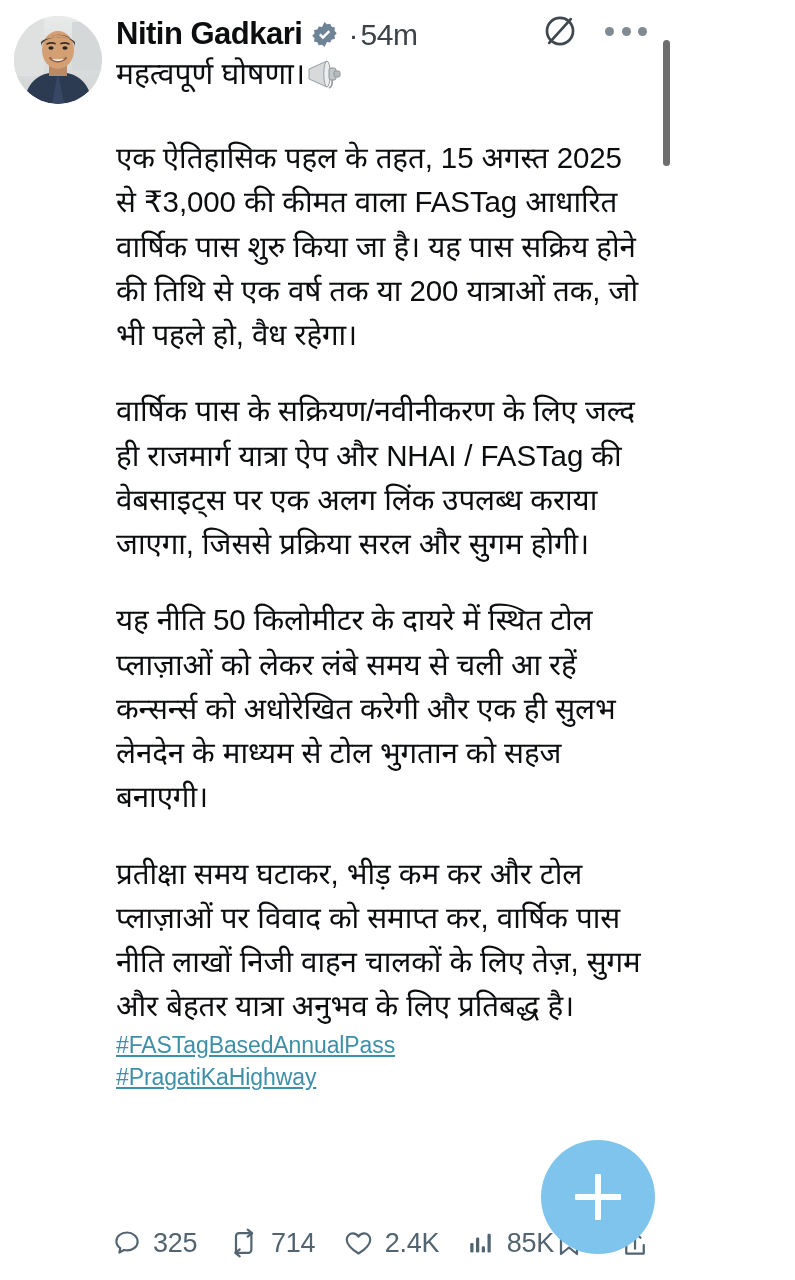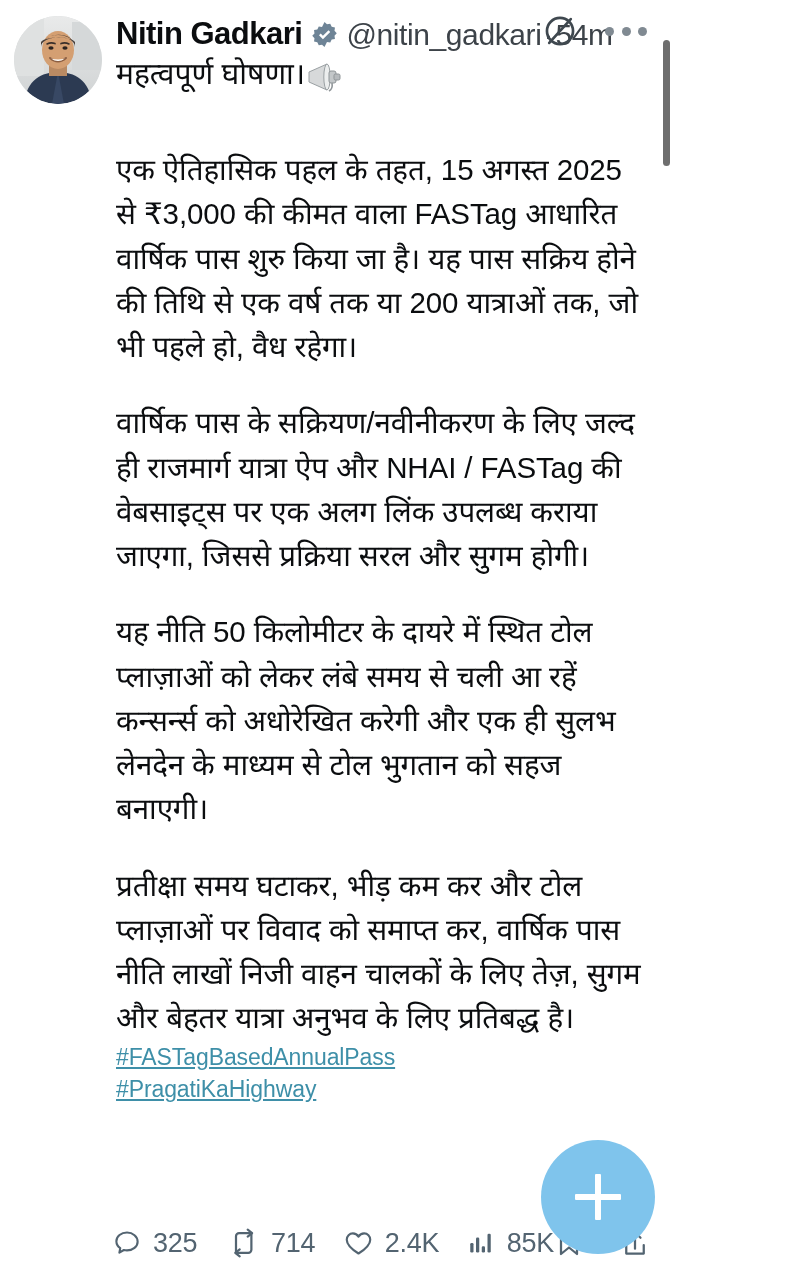--- a/index.html
+++ b/index.html
@@ -101,30 +101,30 @@
     display: block; width: 9px; height: 9px;
     border-radius: 50%; background: #808a92;
   }
 
   
   .headline {
     font-size: 30px;
     line-height: 1.28;
     color: #0b0d0f;
     display: flex;
-    align-items: flex-end;
+    align-items: center;
     margin-top: 4px;
     white-space: nowrap;
   }
   .megaphone { width: 40px; height: 32px; display: block; flex: 0 0 auto; }
 
   
   .body {
     margin-left: 102px;
-    margin-top: 32px;
+    margin-top: 20px;
     padding-right: 6px;
   }
 
   .para {
     font-size: 29.5px;
     line-height: 1.5;
     color: #0b0d0f;
     margin-bottom: 32px;
     letter-spacing: -0.1px;
   }
@@ -257,21 +257,20 @@
 
     <div class="headcol">
       <div class="nameline">
         <span class="displayname">Nitin Gadkari</span>
 
         <svg class="verified" viewBox="0 0 24 24">
           <path fill="#6e8496" d="M12 0.9l2.2 2.0 2.9-0.5 1.3 2.7 2.9 0.6-0.4 2.9 2.0 2.2-2.0 2.2 0.4 2.9-2.9 0.6-1.3 2.7-2.9-0.5L12 23.1 9.8 21.1l-2.9 0.5-1.3-2.7-2.9-0.6 0.4-2.9L1.1 13.2l2.0-2.2-0.4-2.9 2.9-0.6 1.3-2.7 2.9 0.5z"></path>
           <path fill="#ffffff" d="M10.6 16.2l-3.5-3.5 1.5-1.5 2.0 2.0 5.0-5.0 1.5 1.5z"></path>
         </svg>
 
-        <span class="handle">@nitin_gadkari</span>
         <span class="timesep">·</span>
         <span class="handle">54m</span>
       </div>
 
       <div class="headline">
         <span>महत्वपूर्ण घोषणा।</span>
         <svg class="megaphone" viewBox="0 0 40 32">
           <path d="M4 11 L22 3 L22 29 L4 21 Z" fill="#d7d9da" stroke="#9aa0a3" stroke-width="1"></path>
           <ellipse cx="22" cy="16" rx="3.2" ry="13" fill="#eceeee" stroke="#9aa0a3" stroke-width="1"></ellipse>
           <rect x="24" y="10" width="7" height="12" rx="2" fill="#c3c7c9" stroke="#8f9598" stroke-width="1"></rect>

